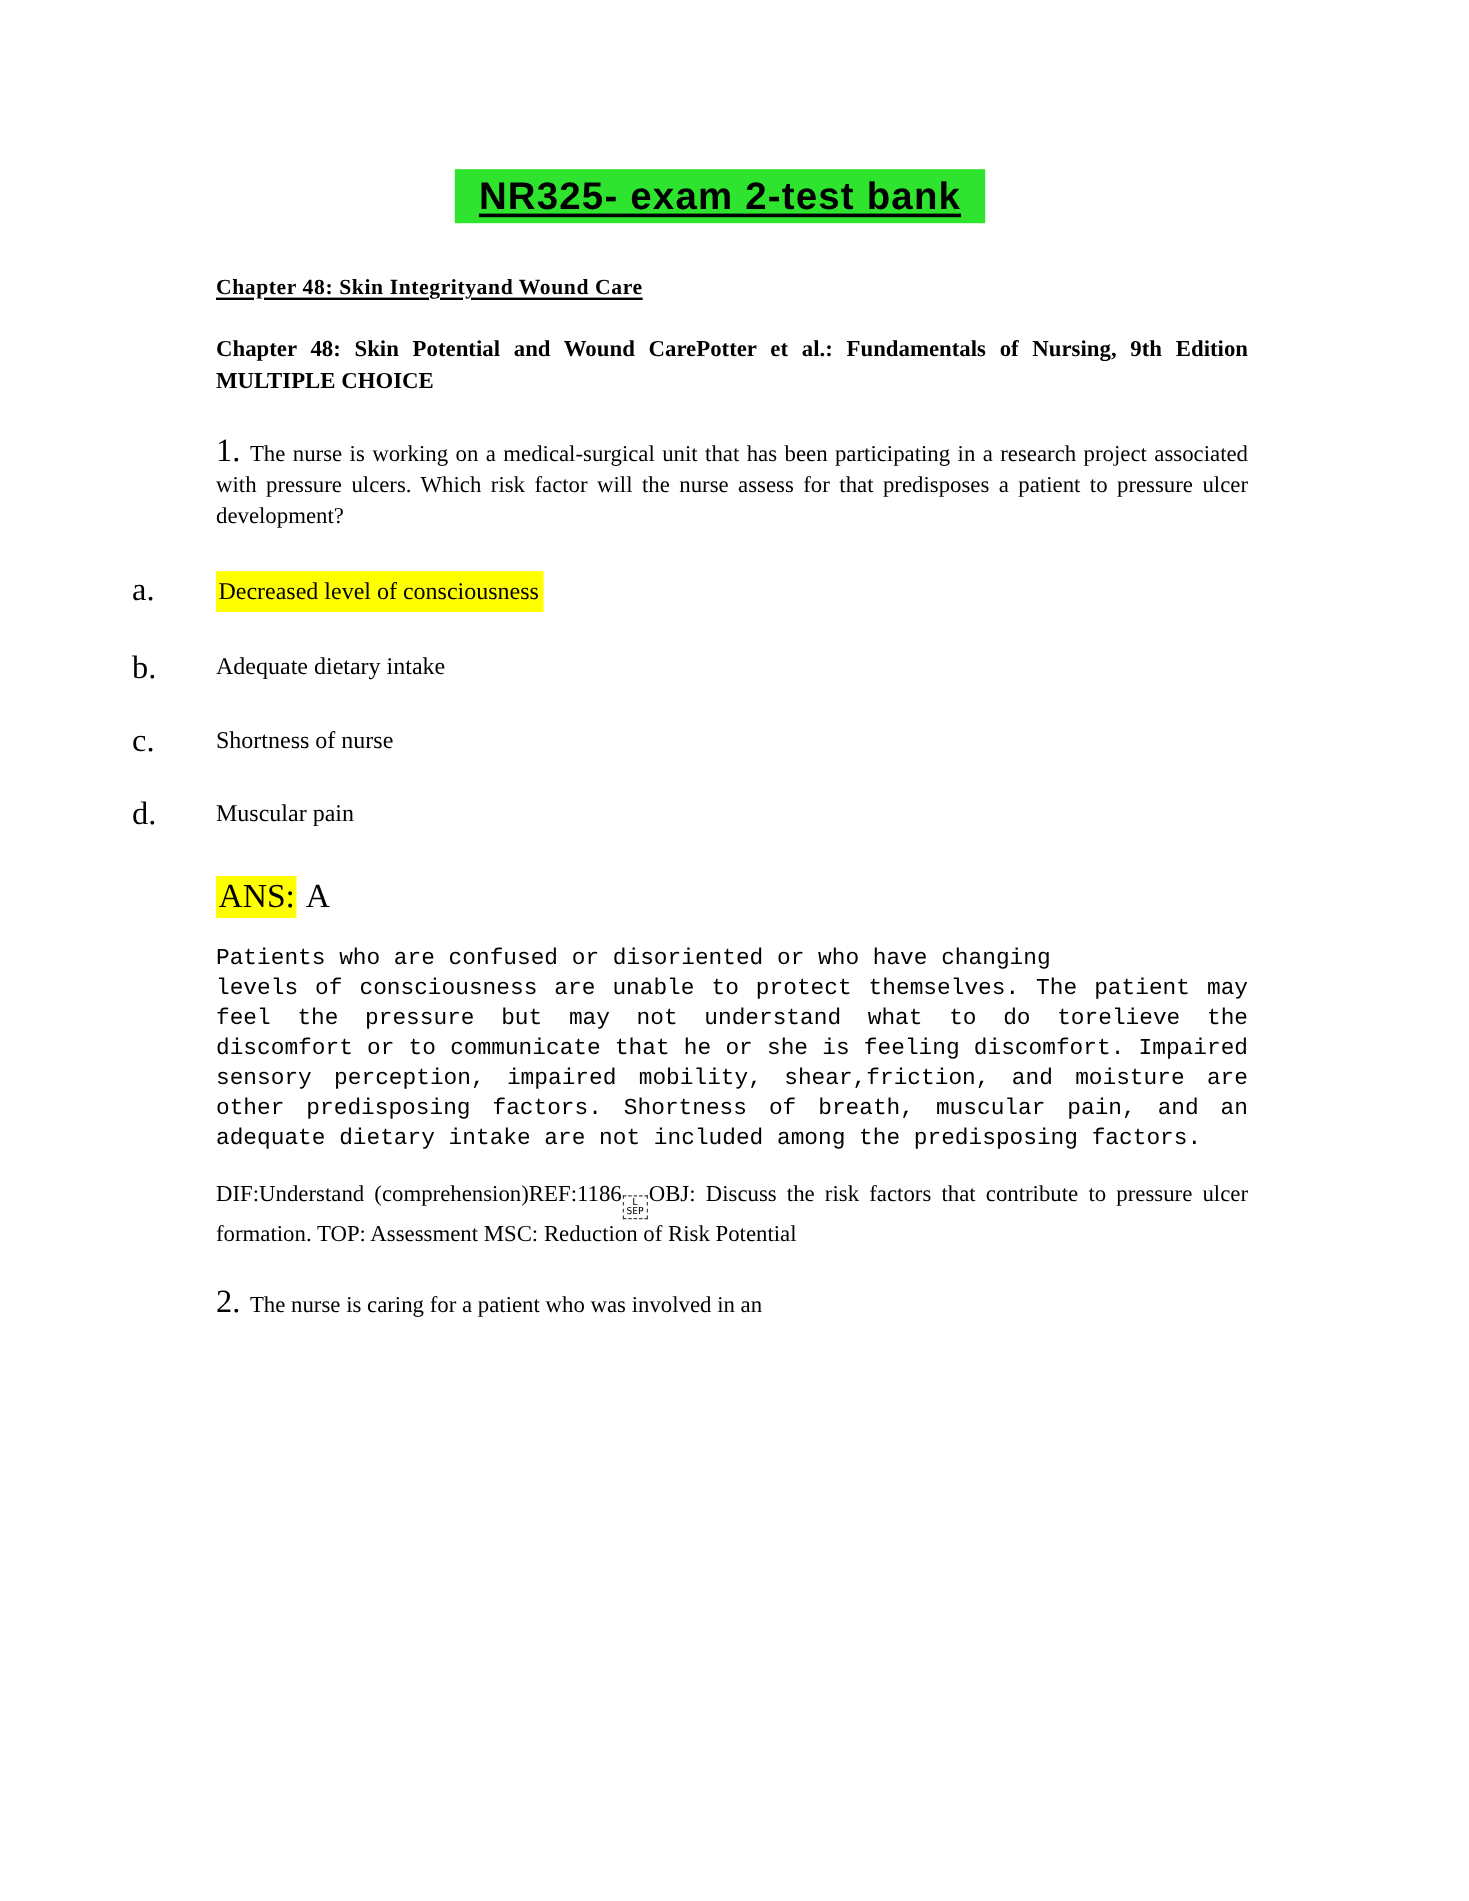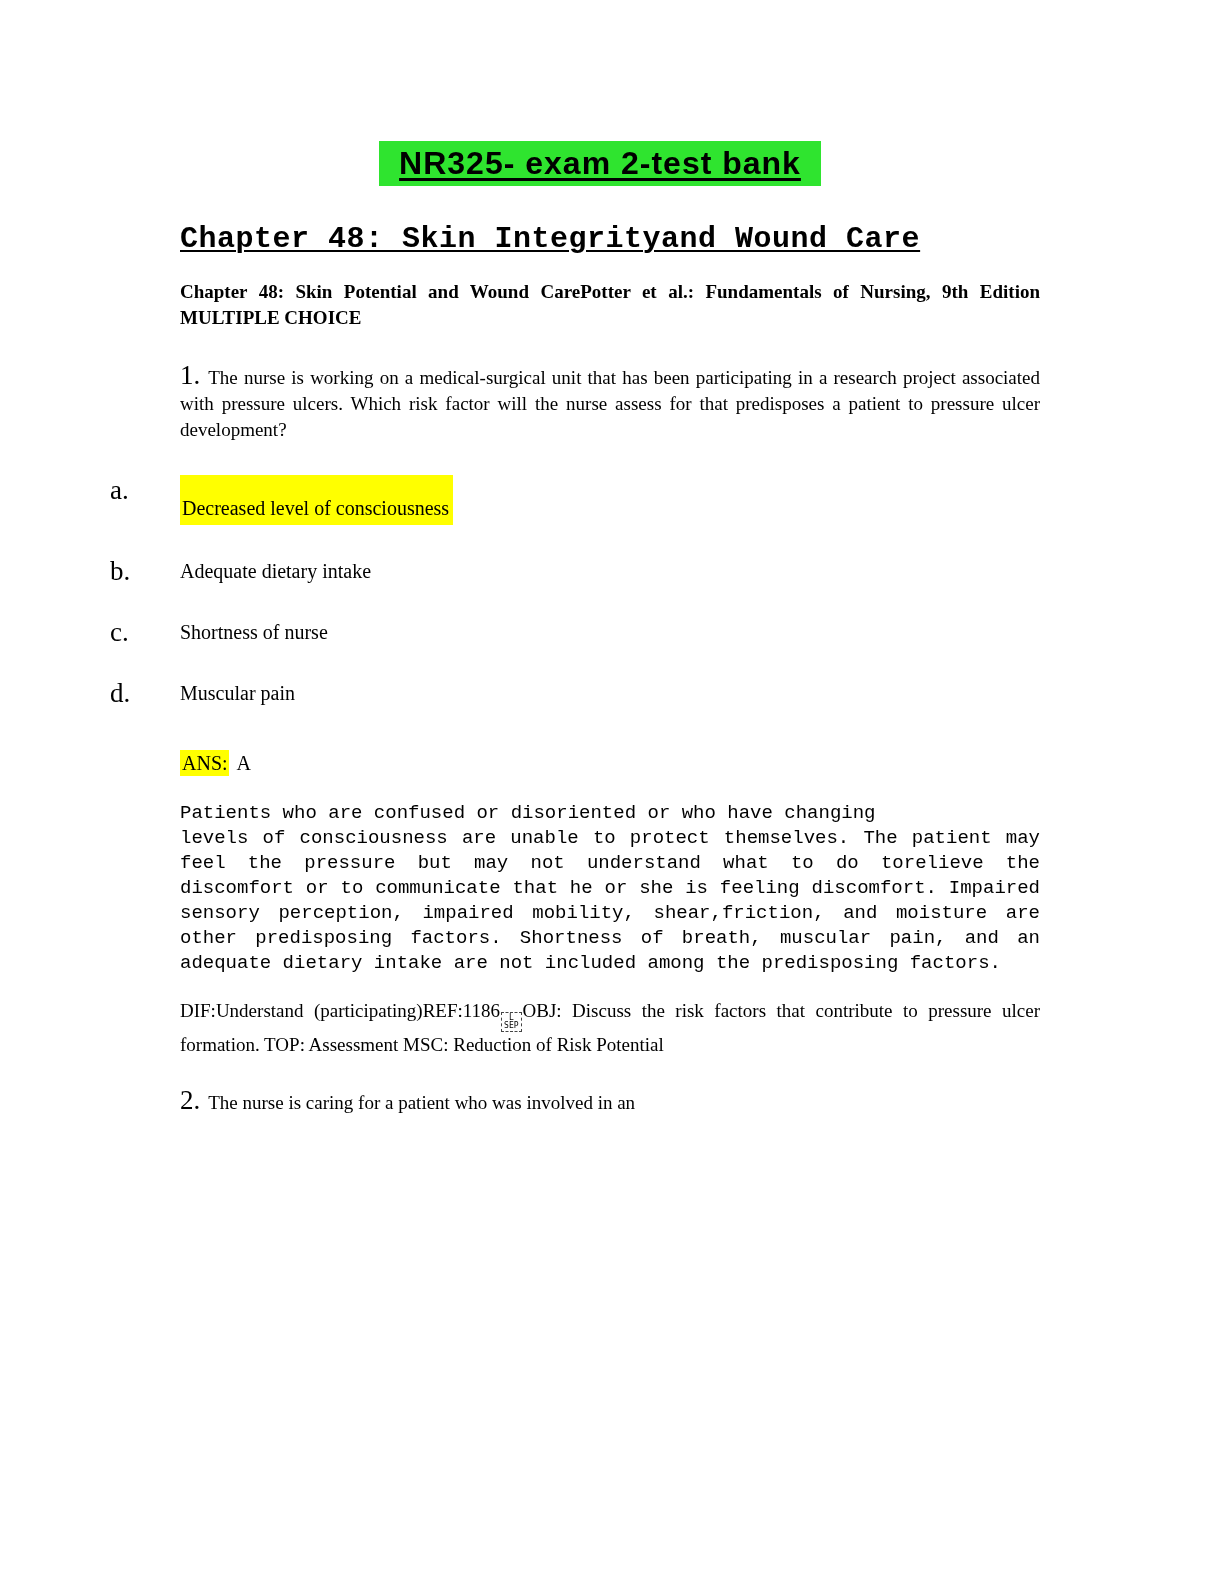--- a/index.html
+++ b/index.html
@@ -31,23 +31,23 @@
     line-height: 45px;
     letter-spacing: 1px;
     background: #2fe42f;
     padding: 0 20px;
     text-decoration: underline;
     text-decoration-thickness: 3px;
     text-underline-offset: 4px;
   }
   
   .chapter-heading {
-    font-family: Liberation Mono, monospace;
+    font-family: Liberation Serif, serif;
     font-weight: bold;
-    font-size: 30px;
+    font-size: 18px;
     line-height: 27px;
     letter-spacing: 0.5px;
     text-decoration: underline;
     text-decoration-thickness: 2px;
     text-underline-offset: 3px;
     margin: 0 0 26px 0;
   }
   
   .source-line {
     font-weight: bold;
@@ -80,25 +80,25 @@
     flex: 0 0 70px;
     font-size: 27px;
     line-height: 30px;
   }
   .option-text {
     font-size: 20px;
     line-height: 30px;
   }
   .hl-yellow {
     background: #ffff00;
-    padding: 18px 4px 2px 2px;
+    padding: 2px 4px 2px 2px;
   }
   
   .answer-line {
-    font-size: 20px;
+    font-size: 28px;
     line-height: 28px;
     margin: 41px 0 24px 0;
   }
   .answer-label {
     background: #ffff00;
     padding: 2px 1px 2px 2px;
   }
   .answer-value { margin-left: 8px; }
   
   .rationale {
@@ -164,20 +164,20 @@
     <span class="option-letter">d.</span>
     <span class="option-text">Muscular pain</span>
   </div>
 
   <div class="answer-line">
     <span class="answer-label">ANS:</span><span class="answer-value">A</span>
   </div>
 
   <p class="rationale"><span>Patients who are confused or disoriented or who have changing</span><br><span>levels of consciousness are unable to protect themselves. The patient may feel the pressure but may not understand what to do torelieve the discomfort or to communicate that he or she is feeling discomfort. Impaired sensory perception, impaired mobility, shear,friction, and moisture are other predisposing factors. Shortness of breath, muscular pain, and an adequate dietary intake are not included among the predisposing factors.</span></p>
 
-  <p class="meta-line"><span>DIF:Understand  (participating)REF:1186</span><span class="sep-box">
+  <p class="meta-line"><span>DIF:Understand  (comprehension)REF:1186</span><span class="sep-box">
         <span>L</span>
         <span>SEP</span>
       </span><span>OBJ: Discuss the risk factors that contribute to pressure ulcer formation. TOP: Assessment MSC: Reduction of Risk Potential</span></p>
 
   <p class="question question-last"><span class="q-number">2.</span><span>The nurse is caring for a patient who was involved in an</span></p>
 
 </div>
 
 </body></html>

